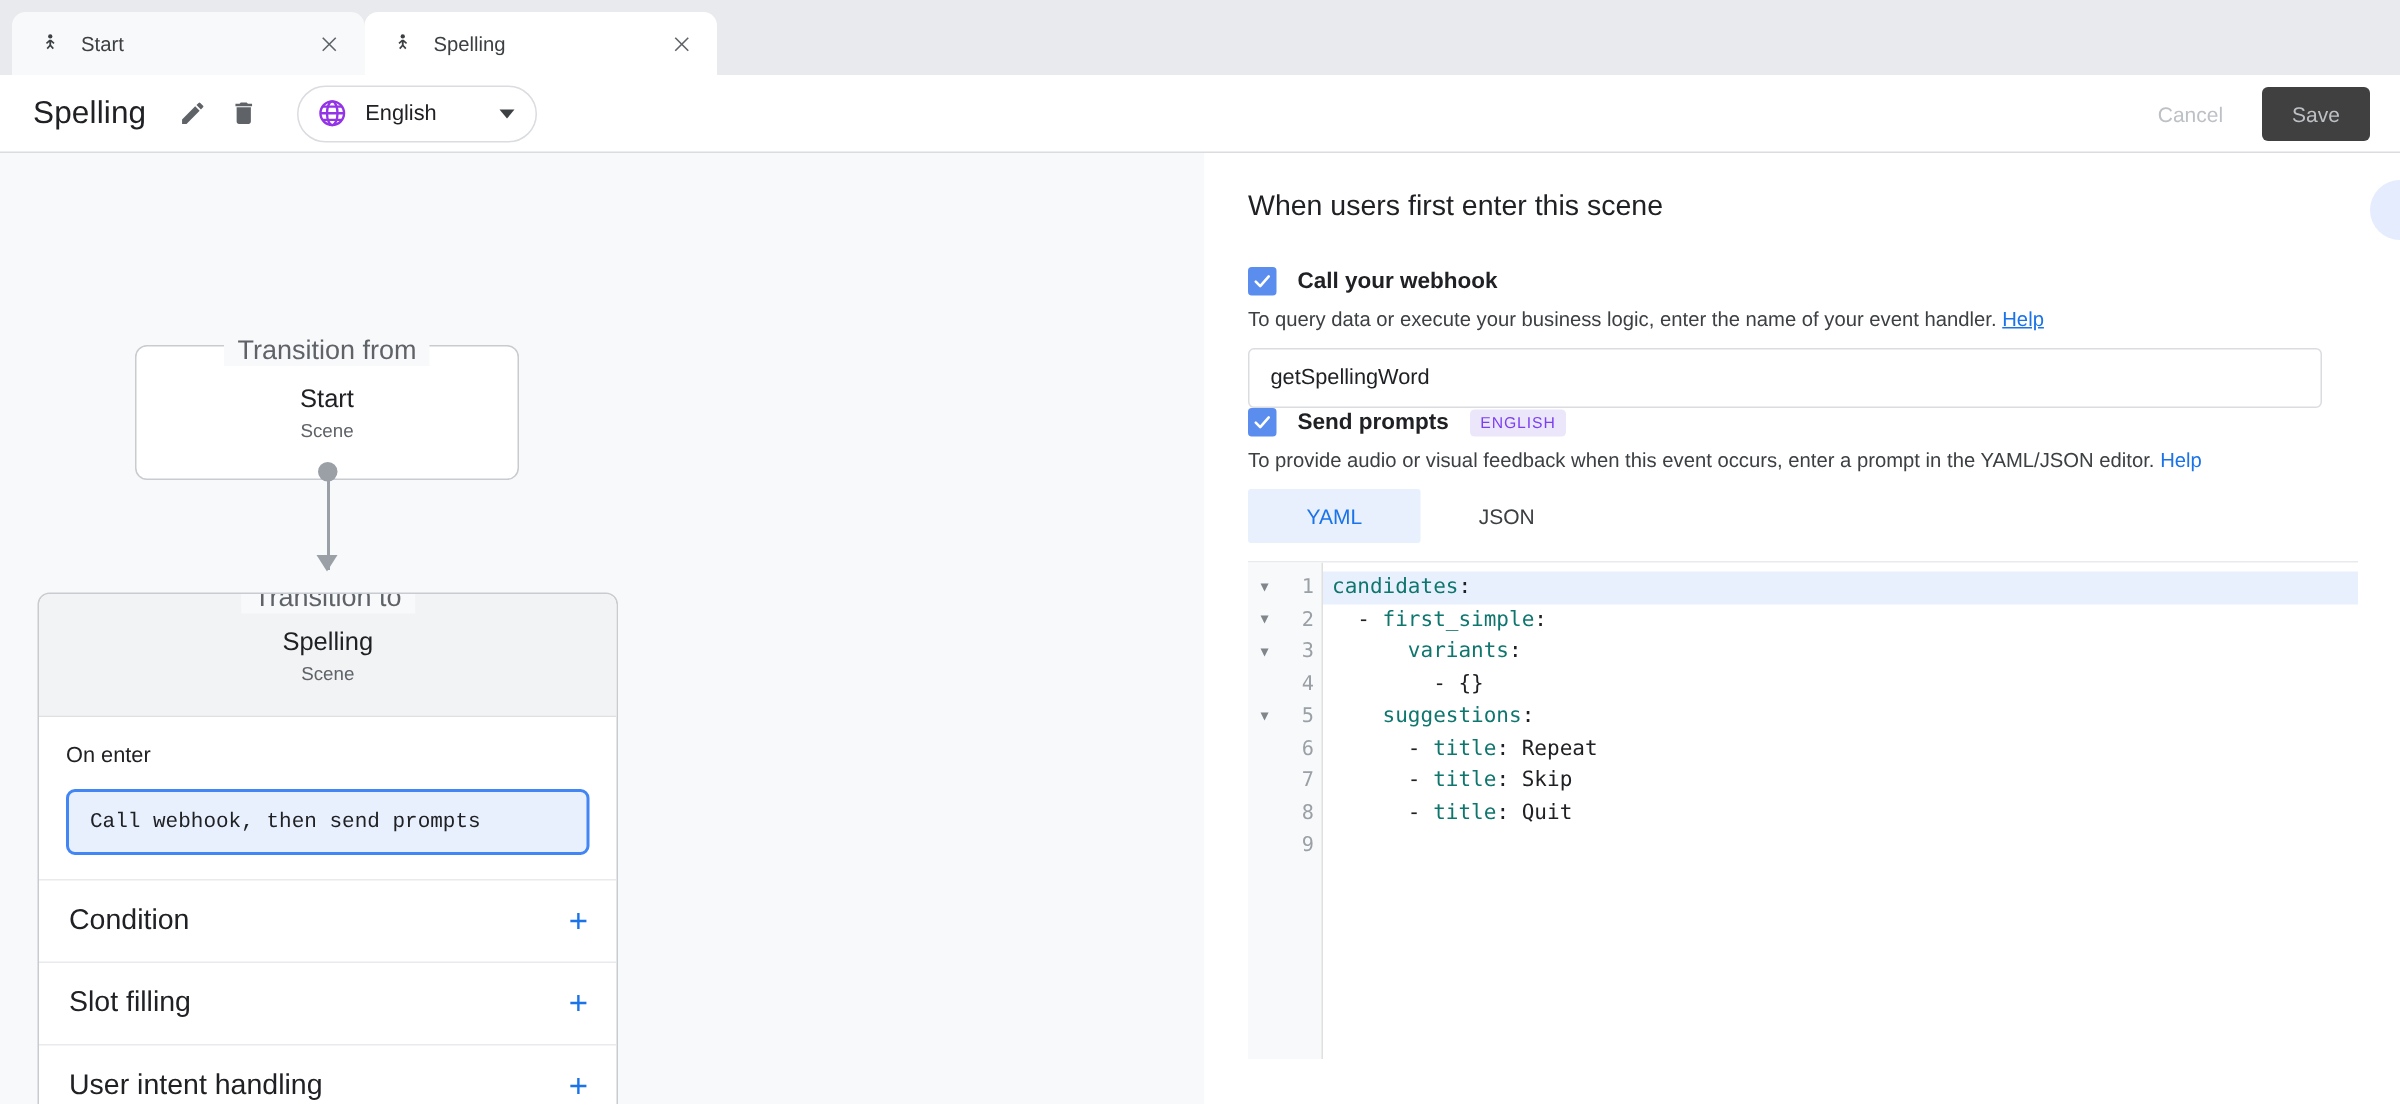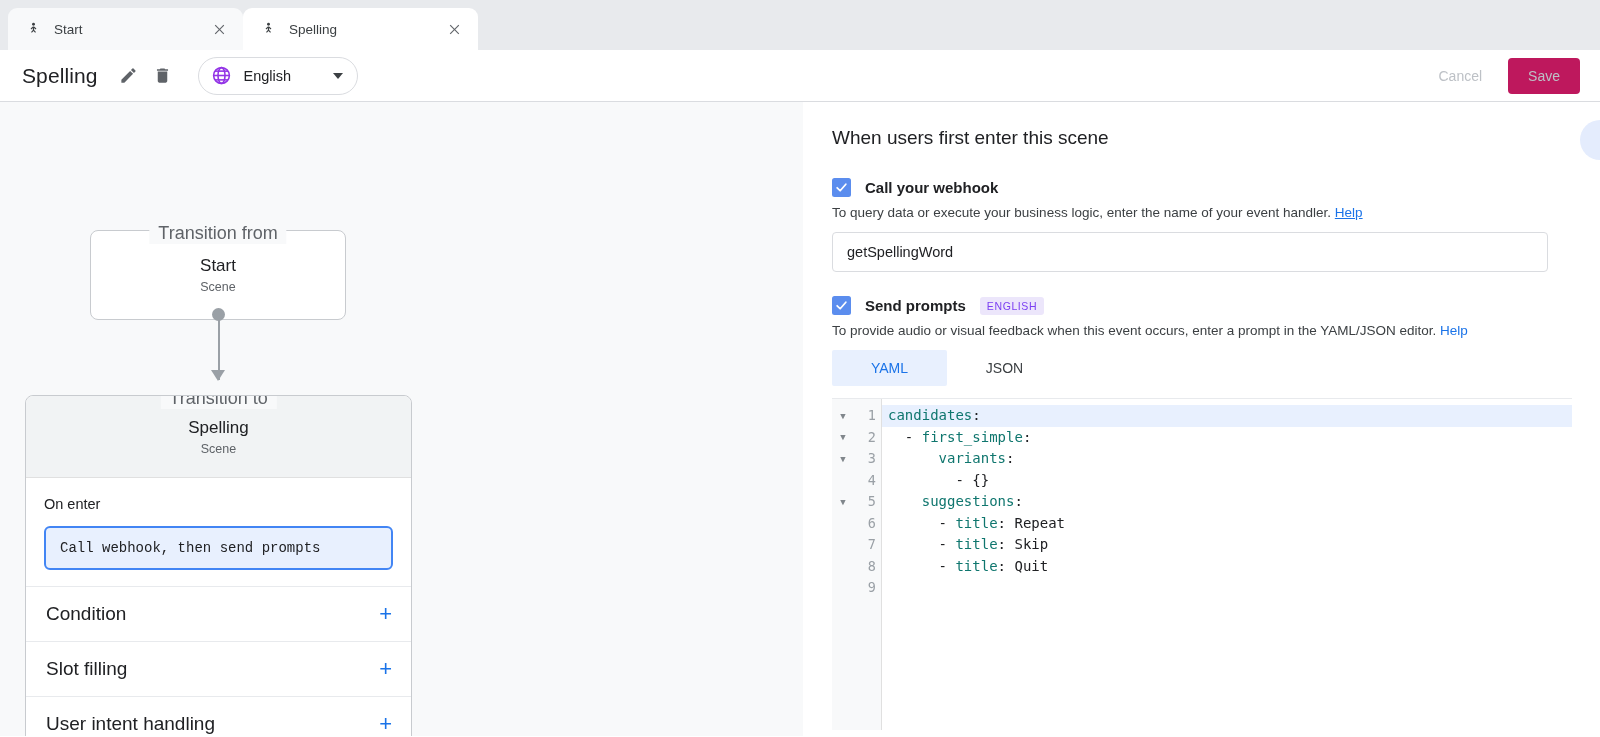--- a/index.html
+++ b/index.html
@@ -111,21 +111,21 @@
     height: 36px;
     padding: 0 20px;
     border: none;
     background: transparent;
     font-family: inherit;
     font-size: 14px;
     color: #bdc1c6;
     border-radius: 4px;
     cursor: default;
   }
-  .tb-btn.save { background: #be185d; margin-left: 6px; }
+  .tb-btn.save { background: #404040; margin-left: 6px; }
 
   
   .content {
     display: flex;
     height: calc(737px - 50px - 53px);
   }
   .left-pane {
     width: 803px;
     background: #f8f9fa;
     position: relative;
@@ -310,21 +310,20 @@
     width: 716px;
     height: 40px;
     border: 1px solid #dadce0;
     border-radius: 4px;
     padding: 0 14px;
     font-family: inherit;
     font-size: 14.5px;
     color: #202124;
     background: #fff;
     outline: none;
-    margin-bottom: 24px;
   }
   .seg-tabs {
     display: flex;
     margin: 10px 0 12px 0;
   }
   .seg-tab {
     width: 115px;
     height: 36px;
     display: flex;
     align-items: center;

